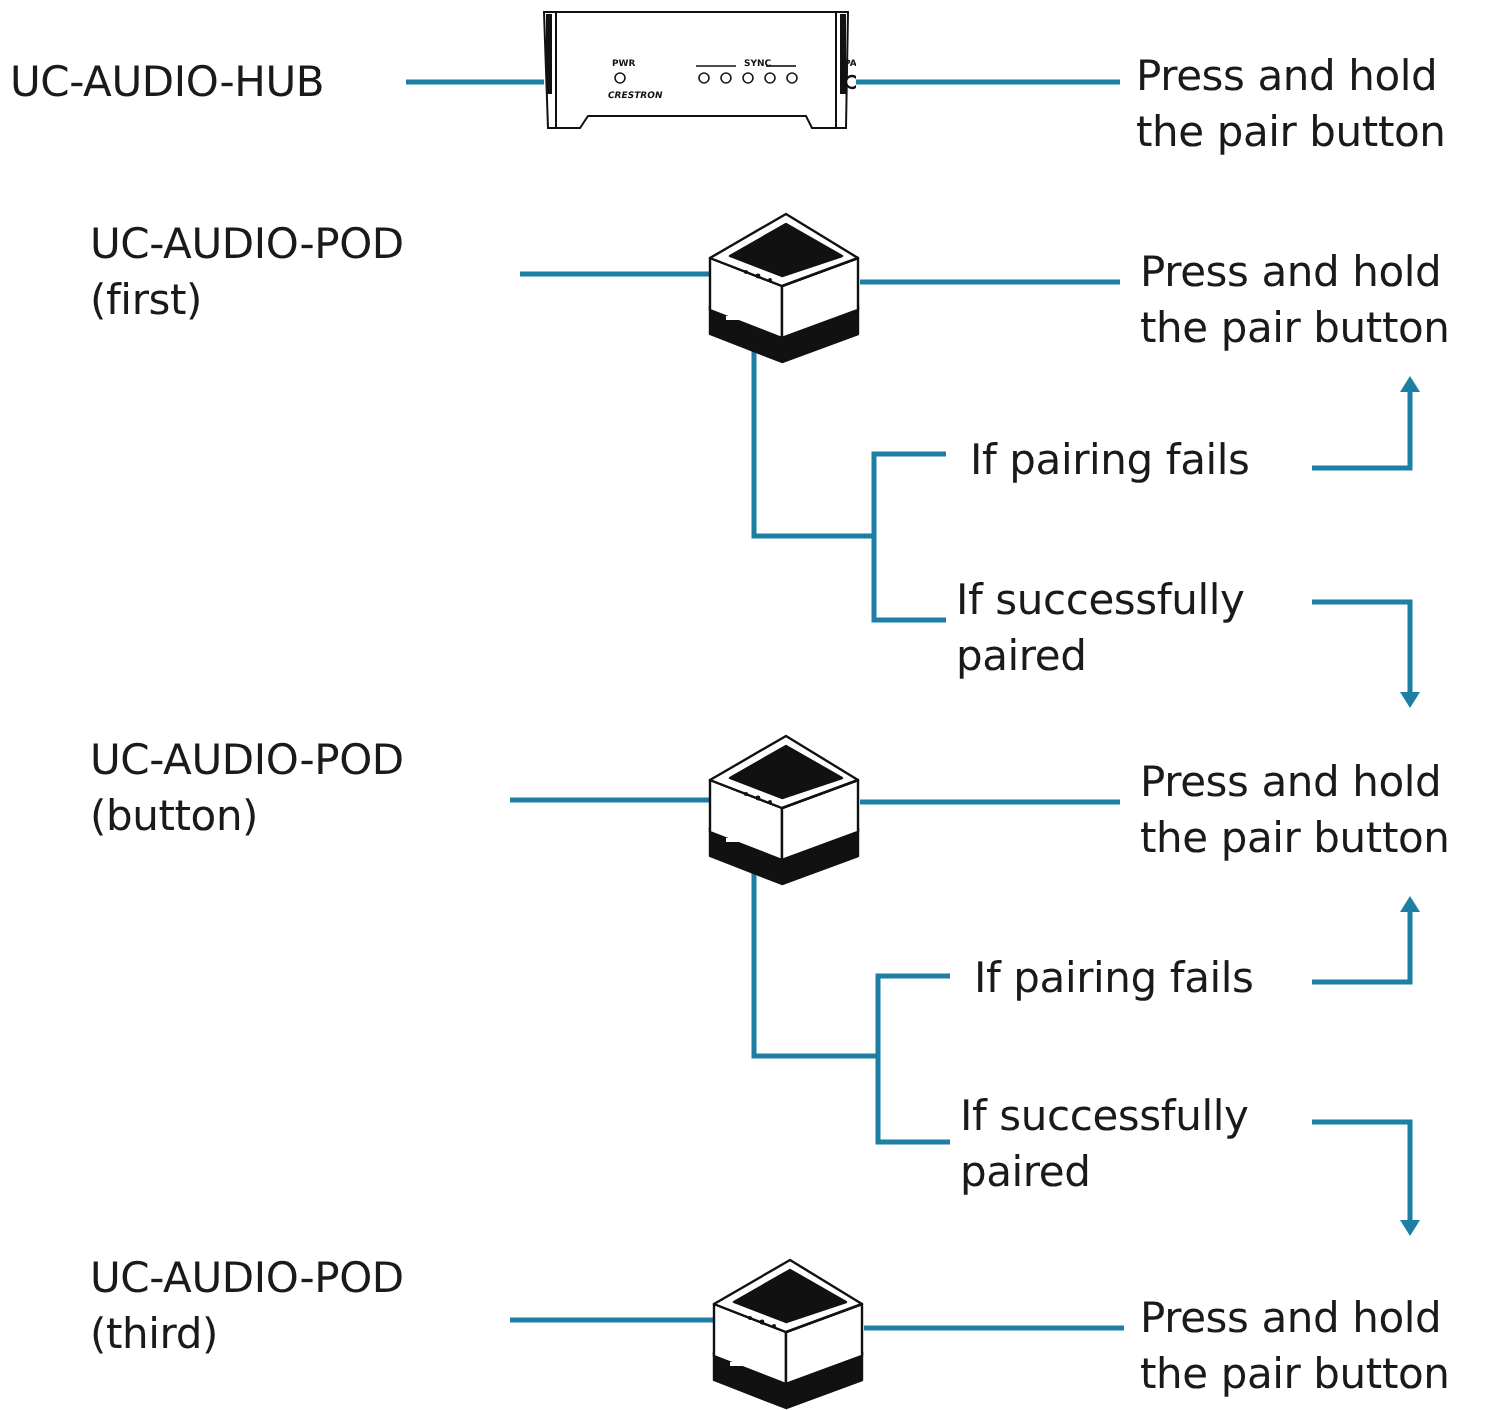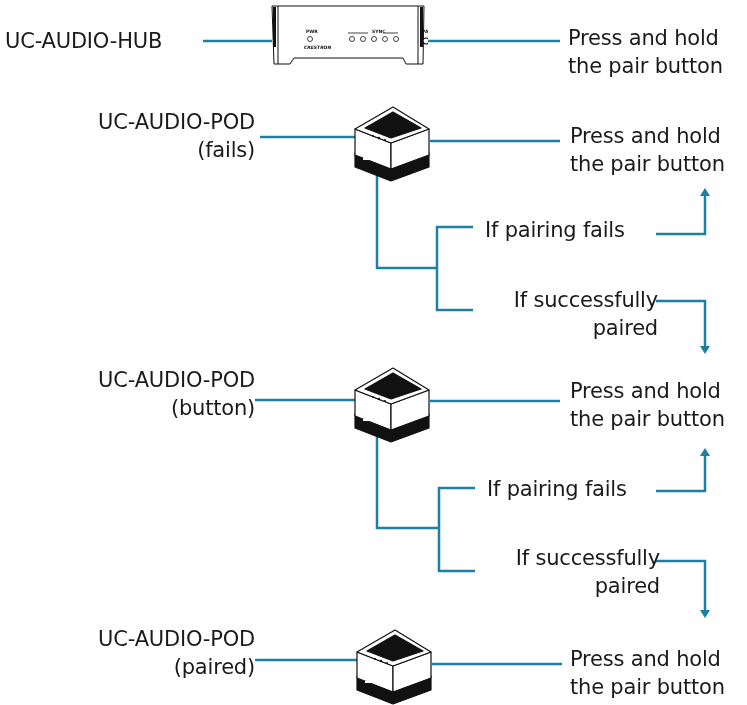--- a/index.html
+++ b/index.html
@@ -1,18 +1,18 @@
 <!DOCTYPE html>
 <html><head>
 <meta charset="utf-8">
 <style>
   html,body{margin:0;padding:0;background:#fff;}
   body{width:747px;height:705px;position:relative;overflow:hidden;font-family:"DejaVu Sans","Liberation Sans",sans-serif;color:#1a1a1a;}
   .lbl{position:absolute;font-size:21px;line-height:28px;white-space:nowrap;letter-spacing:-0.2px;}
-  .c{text-align:right;}
+  .c{text-align:left;}
   svg.lines{position:absolute;left:0;top:0;}
   .dev{position:absolute;}
 </style>
 </head>
 <body>
 
 <svg class="lines" width="747" height="705">
   <defs>
     <marker id="ah" markerWidth="8" markerHeight="10" refX="4" refY="5" orient="auto-start-reverse" markerUnits="userSpaceOnUse">
       <path d="M0,0 L8,5 L0,10 Z" fill="#1c7fa3"></path>
@@ -117,21 +117,21 @@
 </svg></div>
 
 <div class="lbl" style="left:5px;top:27px">UC-AUDIO-HUB</div>
 <div class="lbl" style="left:568px;top:24px">
   <div>Press and hold</div>
   <div>the pair button</div>
 </div>
 
 <div class="lbl c" style="left:45px;top:108px;width:210px">
   <div>UC-AUDIO-POD</div>
-  <div>(fails)</div>
+  <div>(first)</div>
 </div>
 <div class="lbl" style="left:570px;top:122px">
   <div>Press and hold</div>
   <div>the pair button</div>
 </div>
 <div class="lbl" style="left:485px;top:216px">If pairing fails</div>
 <div class="lbl c" style="left:478px;top:286px;width:180px">
   <div>If successfully</div>
   <div>paired</div>
 </div>
@@ -145,18 +145,18 @@
   <div>the pair button</div>
 </div>
 <div class="lbl" style="left:487px;top:475px">If pairing fails</div>
 <div class="lbl c" style="left:480px;top:544px;width:180px">
   <div>If successfully</div>
   <div>paired</div>
 </div>
 
 <div class="lbl c" style="left:45px;top:625px;width:210px">
   <div>UC-AUDIO-POD</div>
-  <div>(paired)</div>
+  <div>(third)</div>
 </div>
 <div class="lbl" style="left:570px;top:645px">
   <div>Press and hold</div>
   <div>the pair button</div>
 </div>
 
 </body></html>

